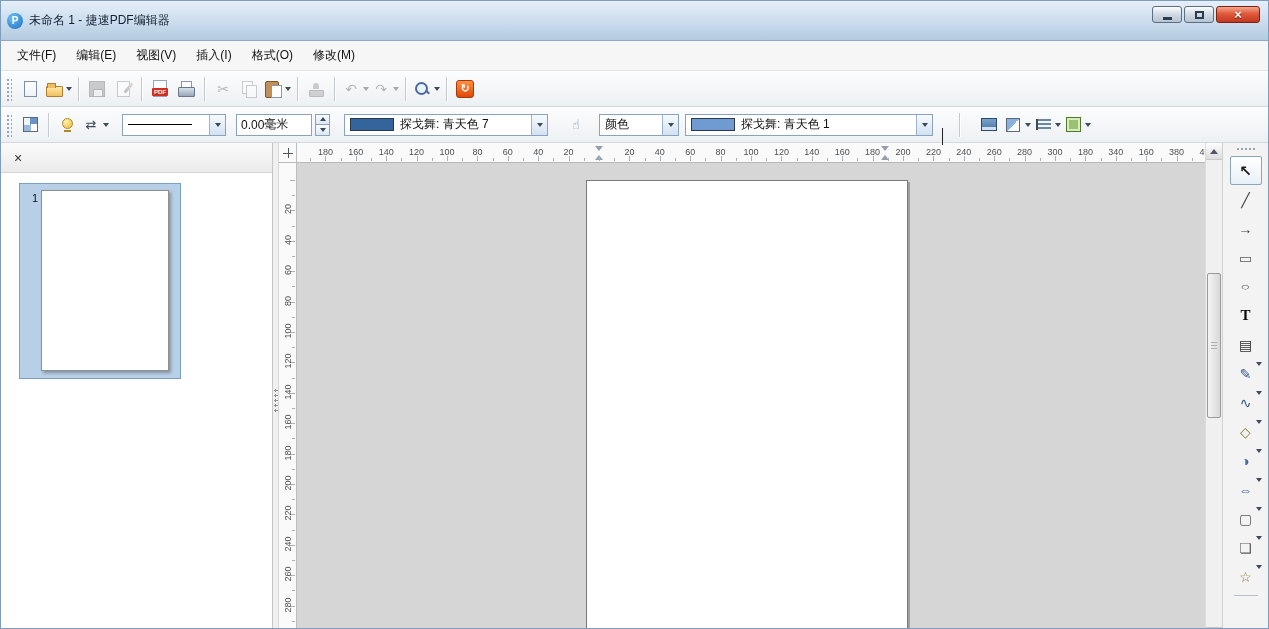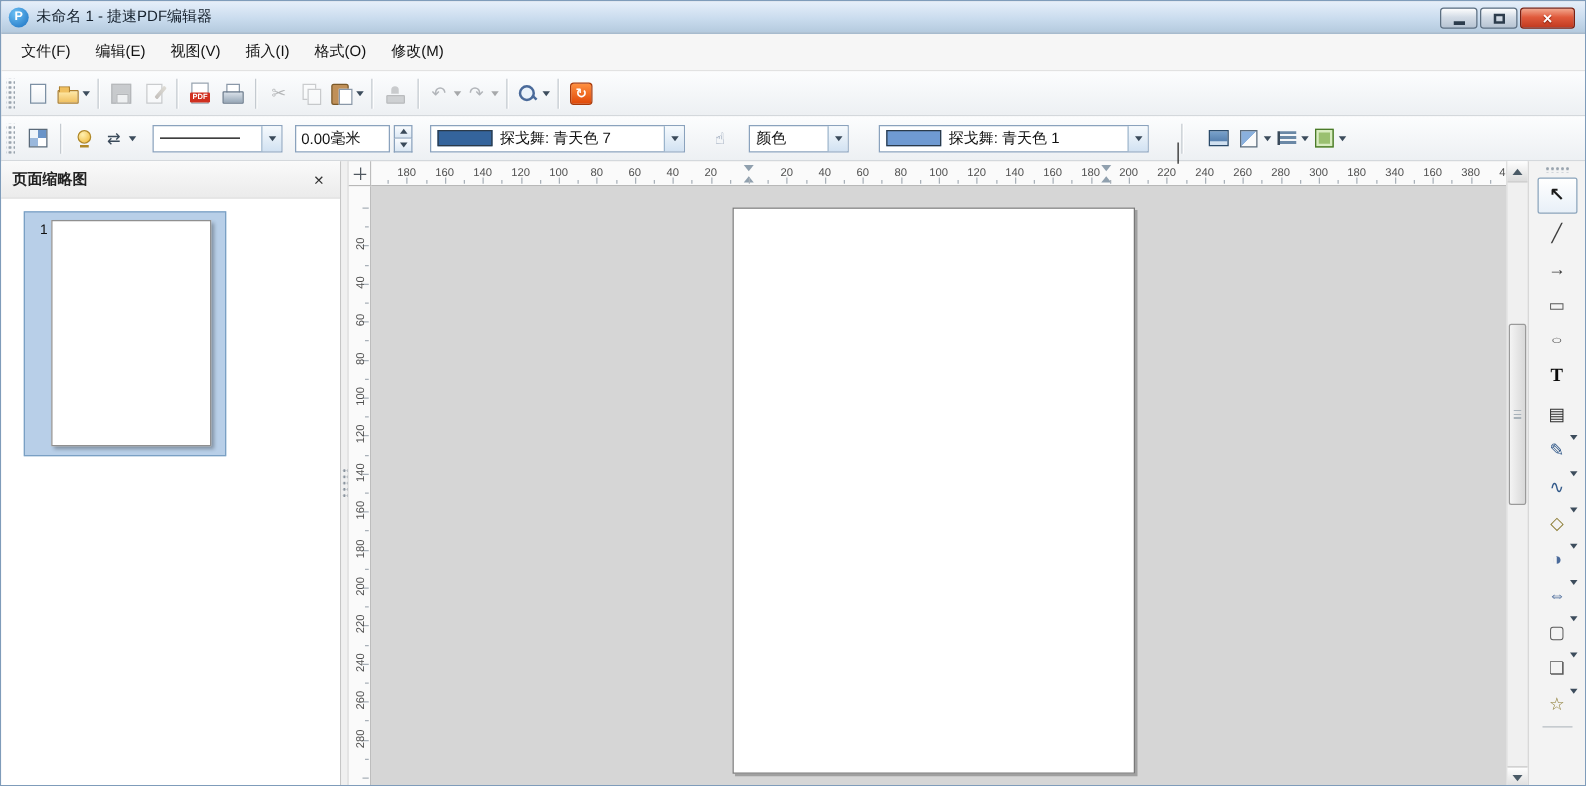--- a/index.html
+++ b/index.html
@@ -1,20 +1,20 @@
 <!DOCTYPE html>
 <html><head>
 <meta charset="utf-8">
 <style>
 *{margin:0;padding:0;box-sizing:border-box}
 body{background:#9aa4ae;font-family:"Liberation Sans","DejaVu Sans",sans-serif}
 .window{position:relative;width:1269px;height:629px;background:#f0f0f0;border:1px solid #7f9cba;overflow:hidden}
 
 
-.titlebar{position:relative;height:26px;background:linear-gradient(#e6effa,#cadcee 55%,#b4cade);border-bottom:1px solid #8fa9c2;display:flex;align-items:center;padding:0 6px;gap:6px}
+.titlebar{position:relative;height:40px;background:linear-gradient(#e6effa,#cadcee 55%,#b4cade);border-bottom:1px solid #8fa9c2;display:flex;align-items:center;padding:0 6px;gap:6px}
 .app-icon{width:16px;height:16px;border-radius:50%;background:radial-gradient(circle at 35% 30%,#6cc0f4,#1a6fc0);color:#fff;font-size:10px;font-weight:bold;display:flex;align-items:center;justify-content:center}
 .app-icon::before{content:"P"}
 .title-text{font-size:12px;color:#15202c}
 .win-controls{position:absolute;top:5px;right:8px;display:flex;gap:2px}
 .winbtn{width:30px;height:17px;border:1px solid #5c6e80;border-radius:3px;background:linear-gradient(#fdfdfd,#d3dce6 45%,#b6c3d2);display:flex;align-items:center;justify-content:center;position:relative}
 .winbtn.close{width:44px;background:linear-gradient(#f2a78e,#e05a3c 45%,#c13а20);background:linear-gradient(#f2a78e,#e05a3c 45%,#c13a20);border-color:#7c2010}
 .g-min{width:9px;height:3px;background:#2c3c4c;margin-top:7px}
 .g-max{width:9px;height:8px;border:2px solid #2c3c4c;background:transparent}
 .g-close{color:#fff;font-weight:bold;font-size:13px;line-height:1;text-shadow:0 1px 1px #7a1404}
 .g-close::before{content:"×"}
@@ -150,21 +150,21 @@
 .pdd{position:absolute;right:0;bottom:4px}
 .pdd::after{content:"";border-left:3px solid transparent;border-right:3px solid transparent;border-top:4px solid #3c4c5c}
 .pal-sep{width:24px;height:1px;background:#b8bec4;margin-top:4px}
 
 
 .line-combo{margin-left:12px;width:104px}
 .mw10{margin-left:10px}
 .stroke-combo{margin-left:14px;width:204px}
 .hand-btn{margin-left:16px}
 .mode-combo{margin-left:10px;width:80px}
-.fill-combo{margin-left:24px;width:216px}
+.fill-combo{margin-left:6px;width:248px}
 .sep-far{margin-left:26px}
 .display-btn{margin-left:12px}
 </style>
 </head>
 <body>
 
 <div class="window">
 
   <div class="titlebar">
     <span class="app-icon"></span>
@@ -321,21 +321,20 @@
     <div class="tbtn">
         <span class="icon i-group"></span>
         <span class="dd"></span>
       </div>
   </div>
 
   <div class="content">
 
     <div class="left-panel">
       <div class="panel-header">
-        <span class="panel-title">页面缩略图</span>
         <span class="panel-close"></span>
       </div>
       <div class="panel-body">
         <div class="thumb-sel">
           <span class="thumb-num">1</span>
           <div class="thumb-page"></div>
         </div>
       </div>
     </div>
 

